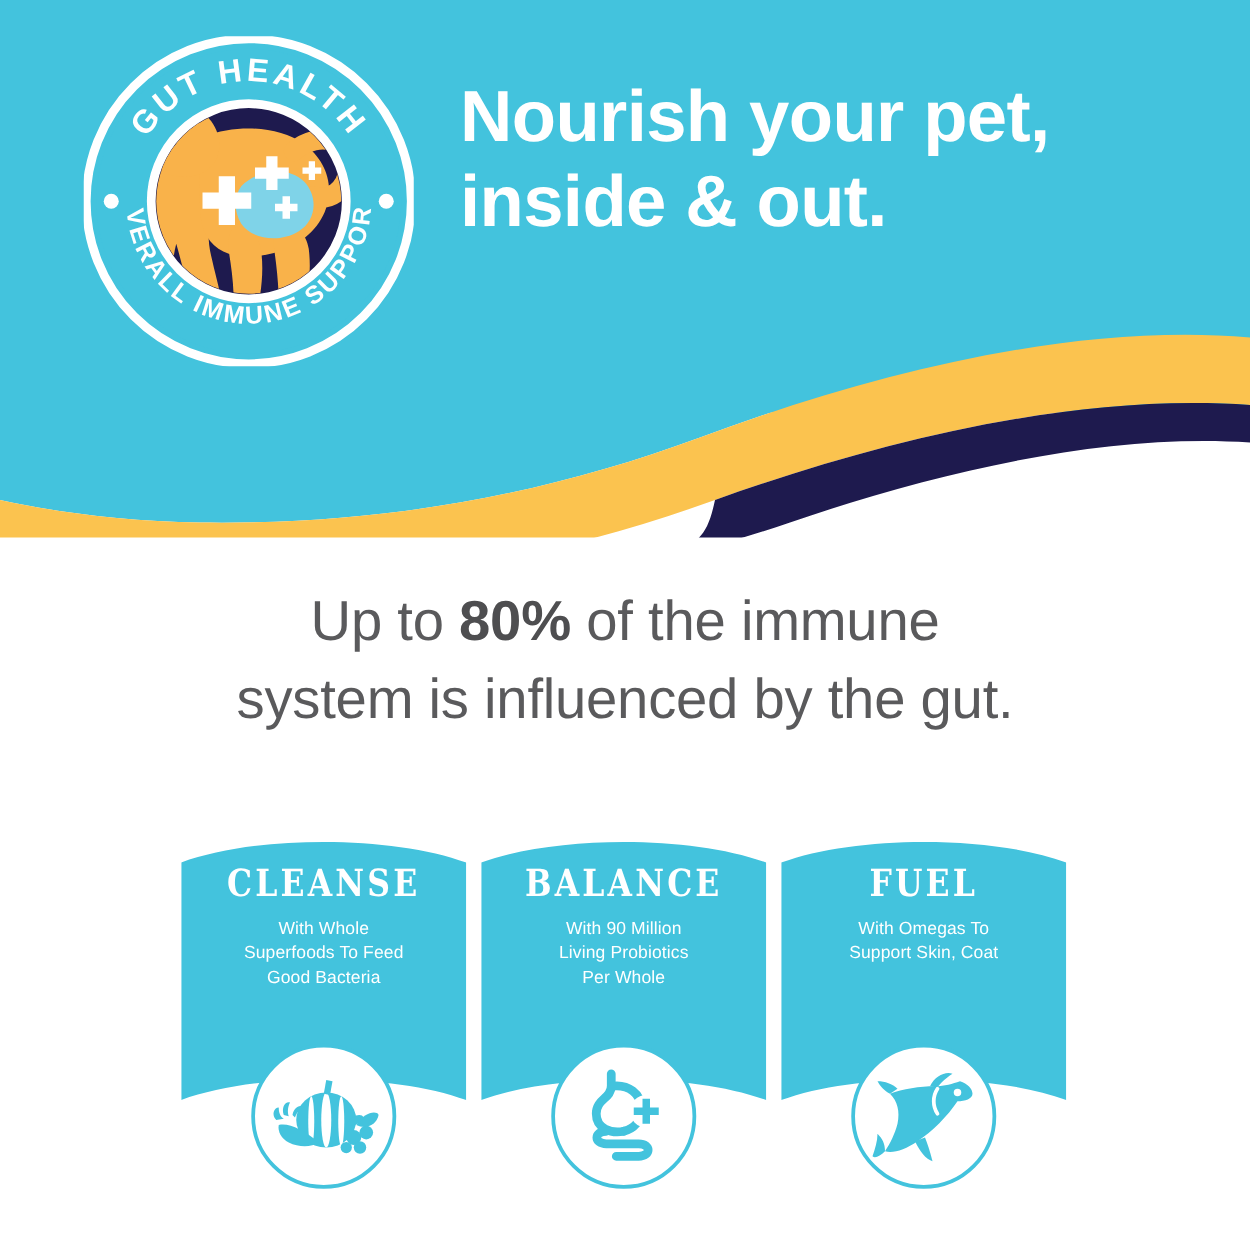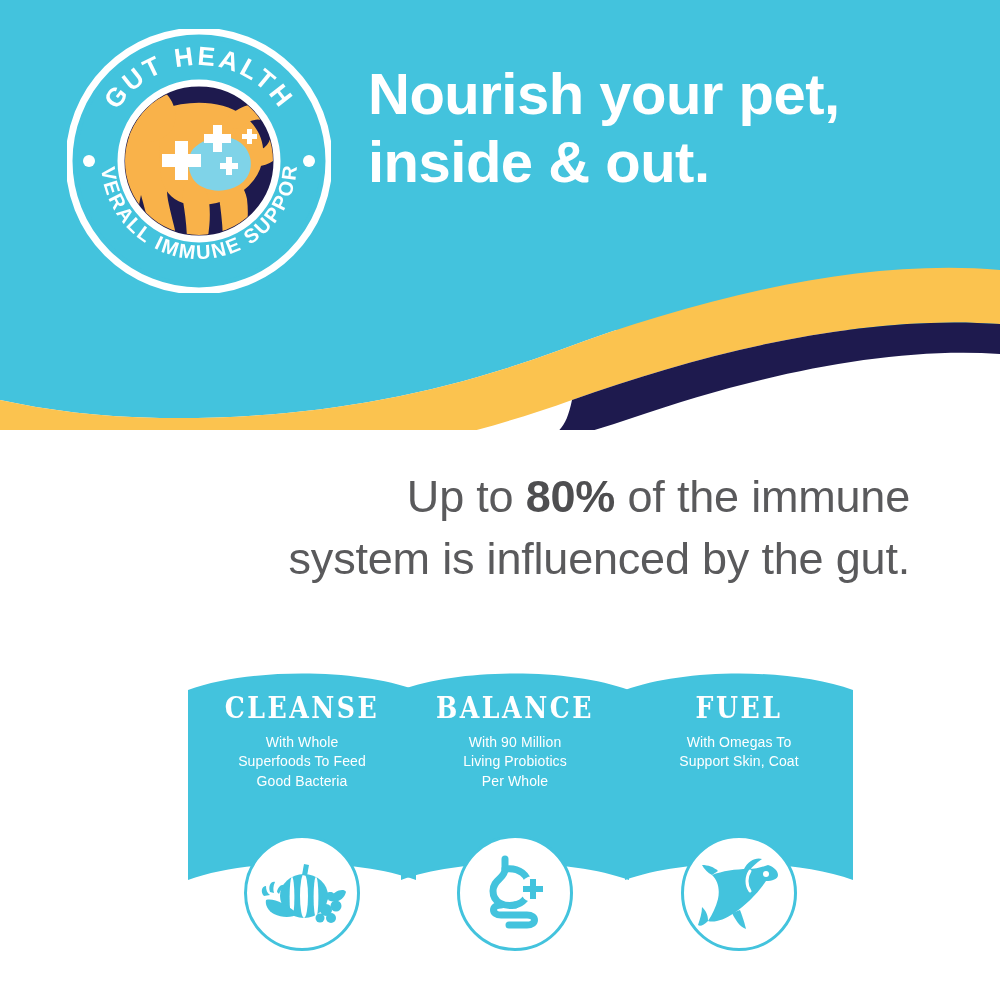--- a/index.html
+++ b/index.html
@@ -55,21 +55,21 @@
     line-height: 1.18;
     letter-spacing: -0.5px;
   }
   .hero-title .l2 { display: block; }
 
   
   .stat {
     position: absolute;
     left: 90px; top: 466px;
     width: 820px;
-    text-align: right;
+    text-align: center;
     color: #5a5a5c;
     font-size: 45px;
     font-weight: normal;
     line-height: 1.38;
     letter-spacing: -0.2px;
   }
   .stat b { font-weight: bold; color: #4e4e50; }
   .stat .sline { display: block; }
 
   
@@ -124,22 +124,22 @@
     border-radius: 50%;
     background: #ffffff;
     border: 3px solid #43c3dd;
     box-sizing: border-box;
     display: flex;
     align-items: center;
     justify-content: center;
   }
   .card-icon svg { display: block; }
 
-  #card-cleanse { left: 145px; margin-left: 43px; }
-  #card-balance { left: 385px; margin-left: 16px; }
+  #card-cleanse { left: 145px; }
+  #card-balance { left: 385px; }
   #card-fuel    { left: 625px; }
 </style>
 </head>
 <body>
 
 <div id="stage">
 
   <div class="hero"></div>
 
   <div class="wave-wrap">

